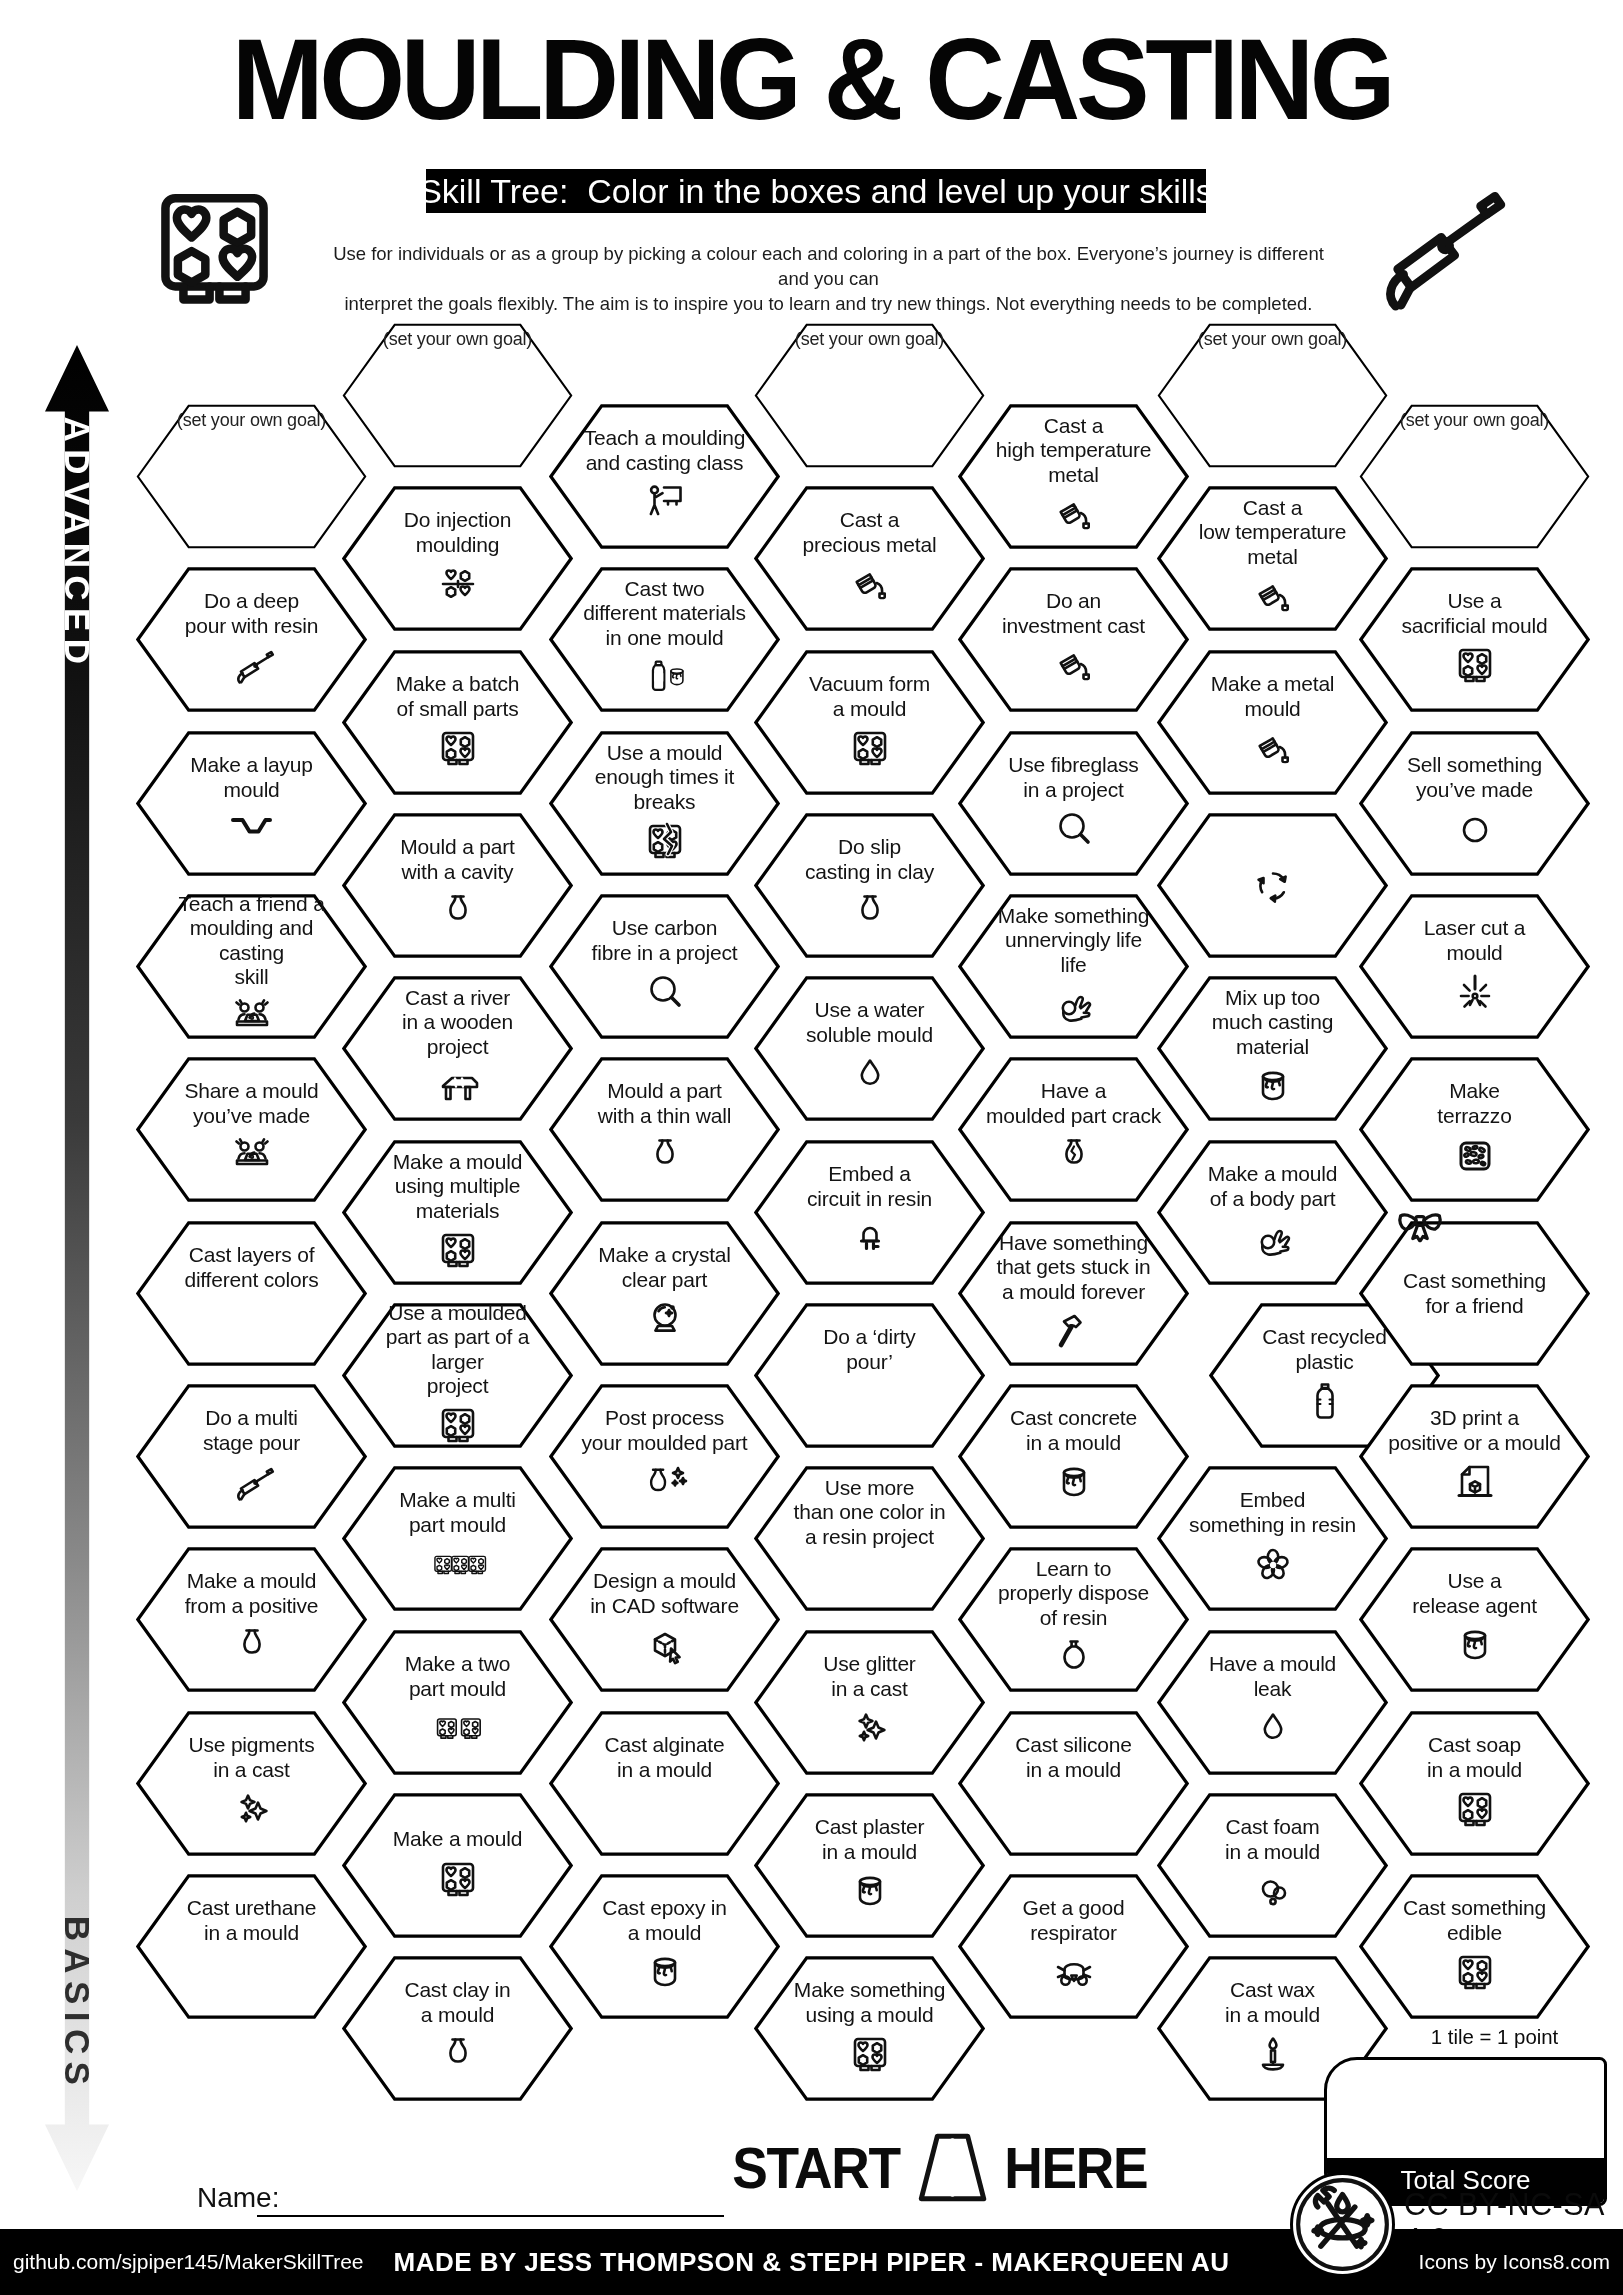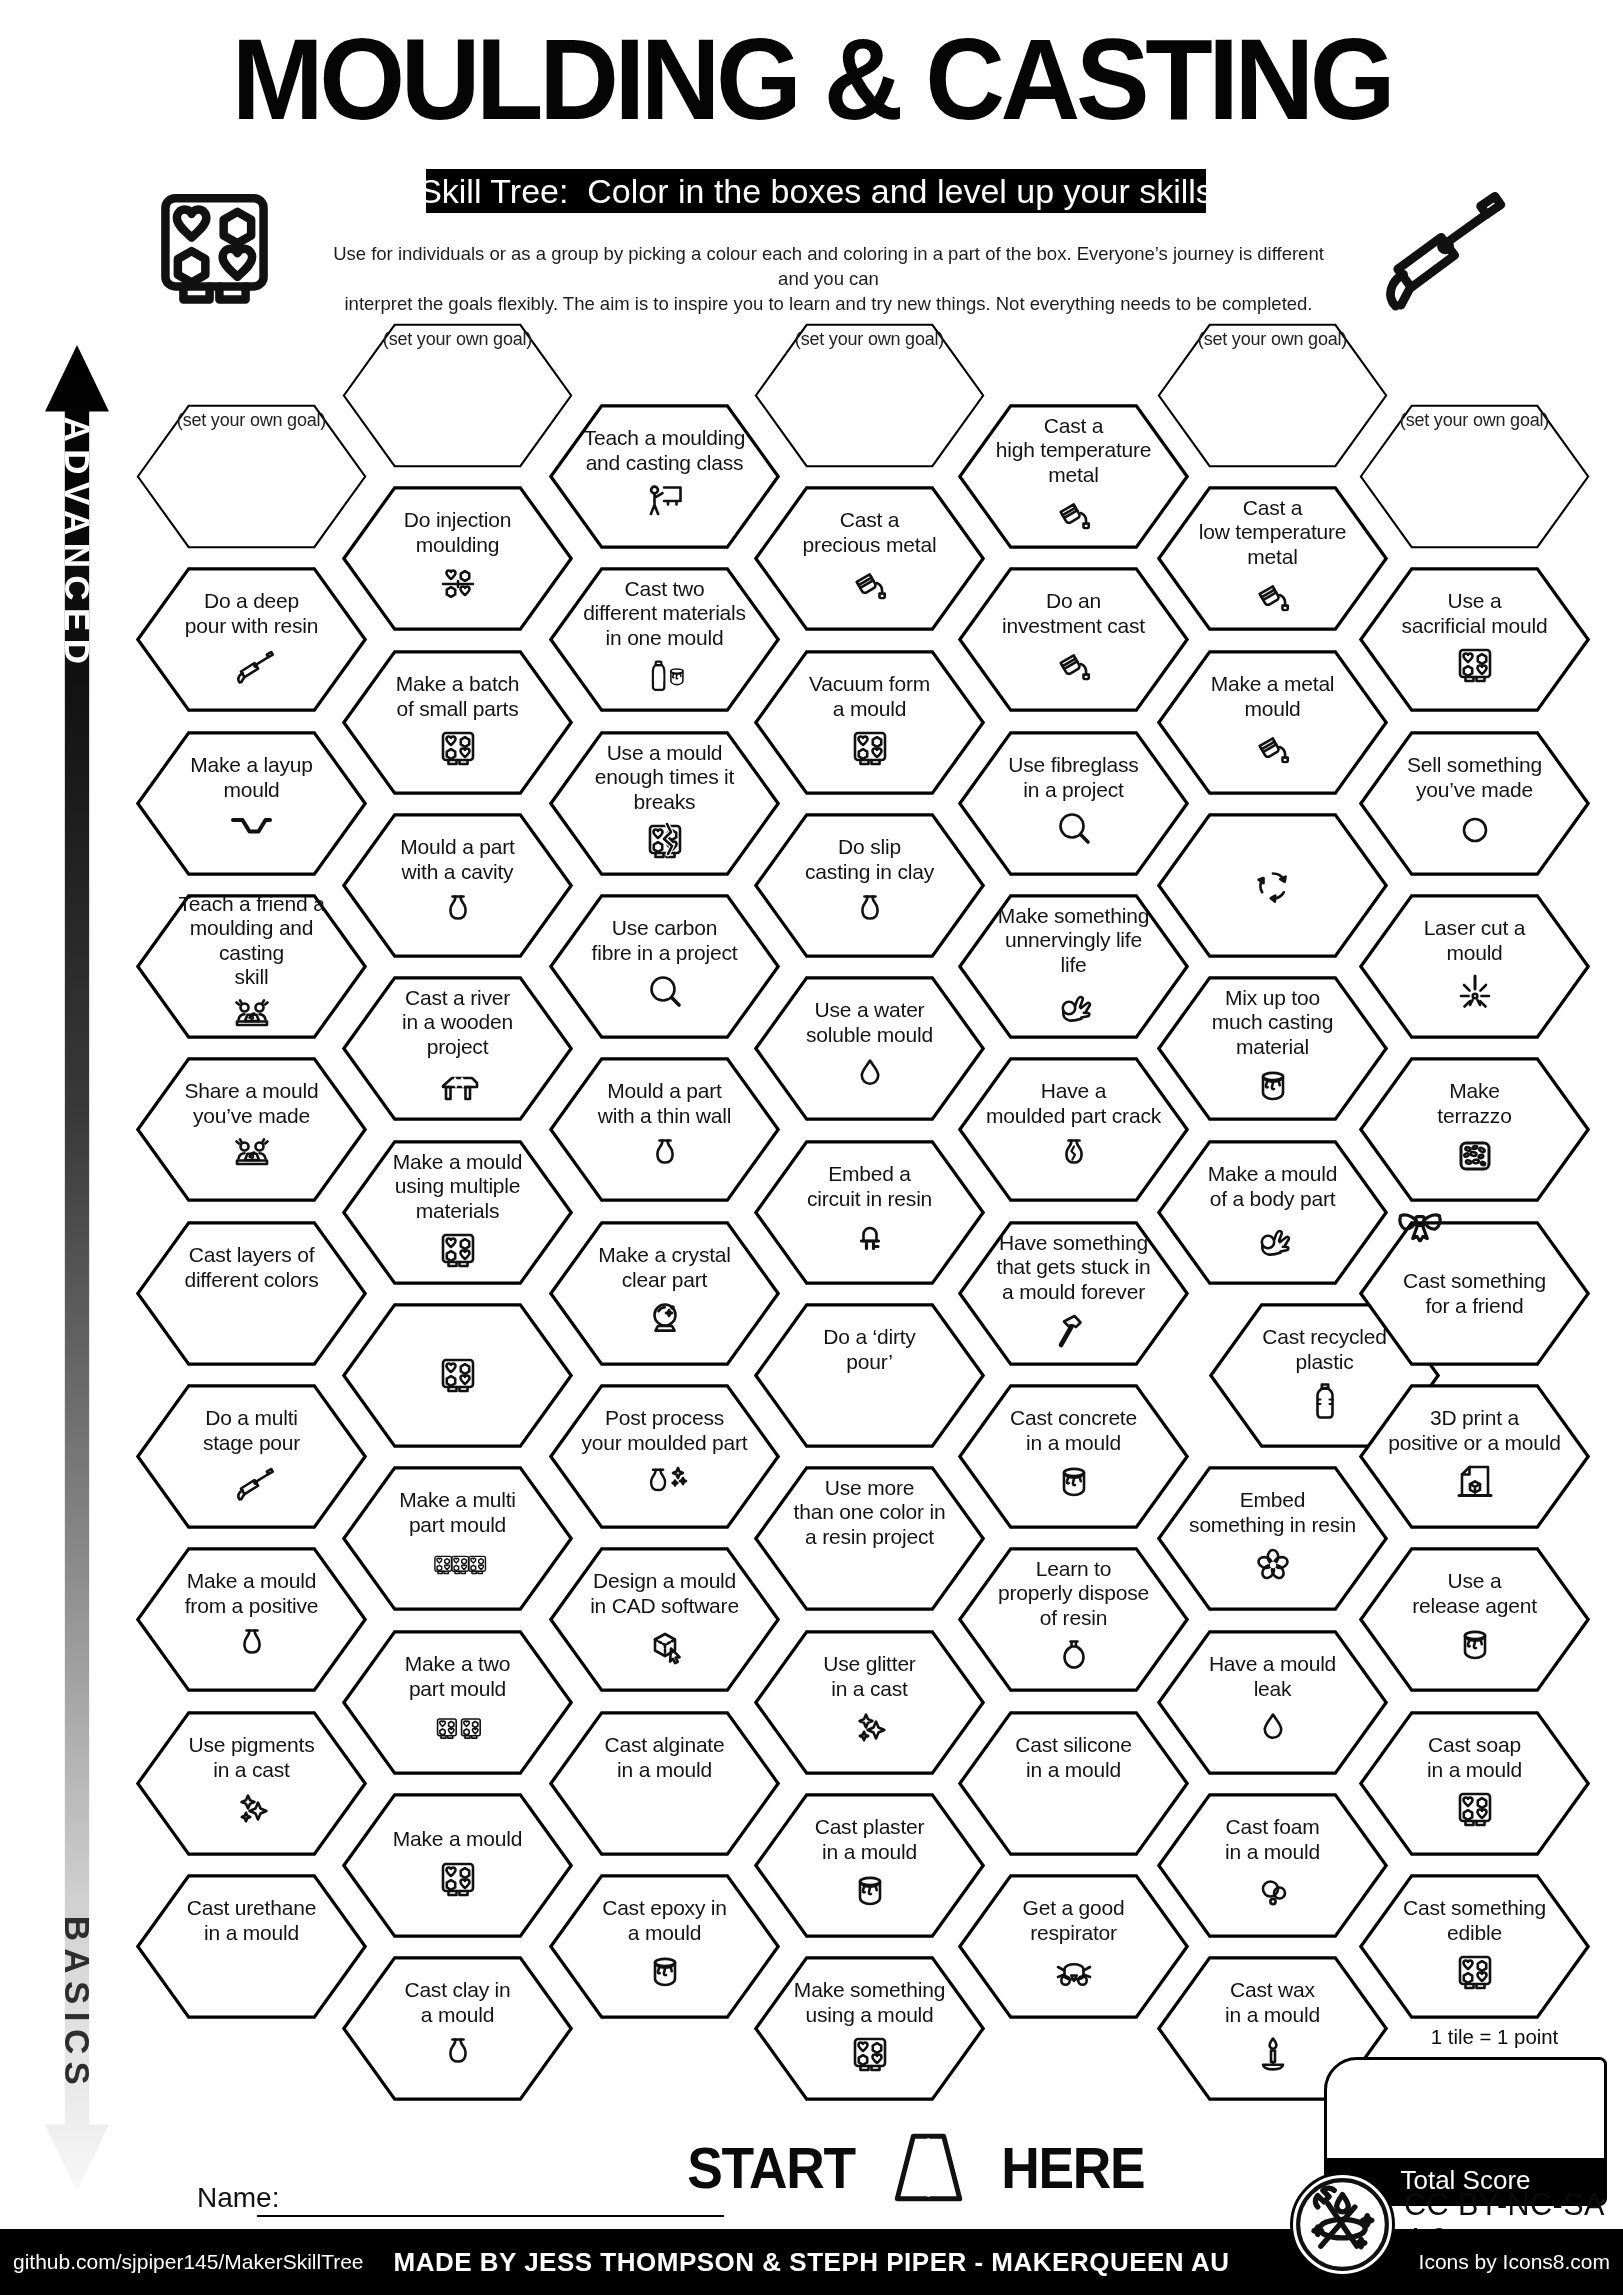--- a/index.html
+++ b/index.html
@@ -38,22 +38,22 @@
   .icon{line-height:0;}
   .icon svg{width:48px;height:48px;}
   .icon-mould3 svg{width:68px;height:48px;}
   .icon-mould2 svg{width:58px;height:48px;}
   .icon-bottle_bucket svg{width:55px;height:48px;}
   .icon-people svg,.icon-river_table svg{width:54px;height:48px;}
   .corner{position:absolute;left:24px;top:-24px;width:74px;height:60px;line-height:0;}
   .corner svg{width:100%;height:100%;}
 
   
-  #startrow{position:absolute;left:568px;top:2114px;width:694px;height:106px;display:flex;
-            align-items:center;justify-content:center;gap:21px;}
+  #startrow{position:absolute;left:592px;top:2114px;width:694px;height:106px;display:flex;
+            align-items:center;justify-content:center;}
   .startword{font-size:58px;font-weight:900;letter-spacing:-1.4px;transform:scaleX(.92);}
   #road{width:91px;height:97px;line-height:0;}
   #road svg{width:100%;height:100%;}
   #namerow{position:absolute;left:170px;top:2182px;font-size:28px;color:#111;margin-left:27px;}
   #nameline{position:absolute;left:257px;top:2215px;width:467px;border-bottom:2.8px solid #000;}
   #pointsnote{position:absolute;left:1379px;top:2026px;width:231px;text-align:center;font-size:20.4px;}
   #scorebox{position:absolute;left:1324px;top:2057px;width:283px;height:149px;border:3.2px solid #000;
             border-radius:33px 7.4px 7.4px 33px;box-sizing:border-box;overflow:hidden;background:#fff;
             display:flex;flex-direction:column;}
   #scorebox .space{flex:1;}
@@ -363,20 +363,23 @@
                 </g>
               </g>
             </svg></div>
         </div>
       </div>
       <div class="hex" style="left: 342px; top: 1302px;">
         <svg class="shape" viewBox="0 0 500 318">
           <polygon points="4,159 114,6 386,6 496,159 386,312 114,312" fill="#fff" stroke="#000" stroke-width="7"></polygon>
         </svg>
         <div class="content">
+          <div class="label">Use a moulded
+part as part of a larger
+project</div>
           <div class="icon icon-mould"><svg viewBox="0 0 48 48" fill="none" stroke="#111" stroke-width="2.6" stroke-linecap="round" stroke-linejoin="round">
               <g transform="translate(0 0) scale(1)">
                 <rect x="9" y="8" width="30" height="27" rx="3"></rect>
                 <path d="M14.5 35v4h8v-4M25.5 35v4h8v-4"></path>
                 <g transform="translate(17 17) scale(1)">
                   <path d="M0 3C-3 .4-4.5-1.2-4.5-3c0-1.4 1.1-2.5 2.4-2.5.9 0 1.7.5 2.1 1.3.4-.8 1.2-1.3 2.1-1.3 1.3 0 2.4 1.1 2.4 2.5 0 1.8-1.5 3.4-4.5 6z"></path>
                 </g>
                 <g transform="translate(31 17) scale(1)">
                   <path d="M0-4.8 4.2-2.4V2.4L0 4.8-4.2 2.4V-2.4z"></path>
                 </g>

